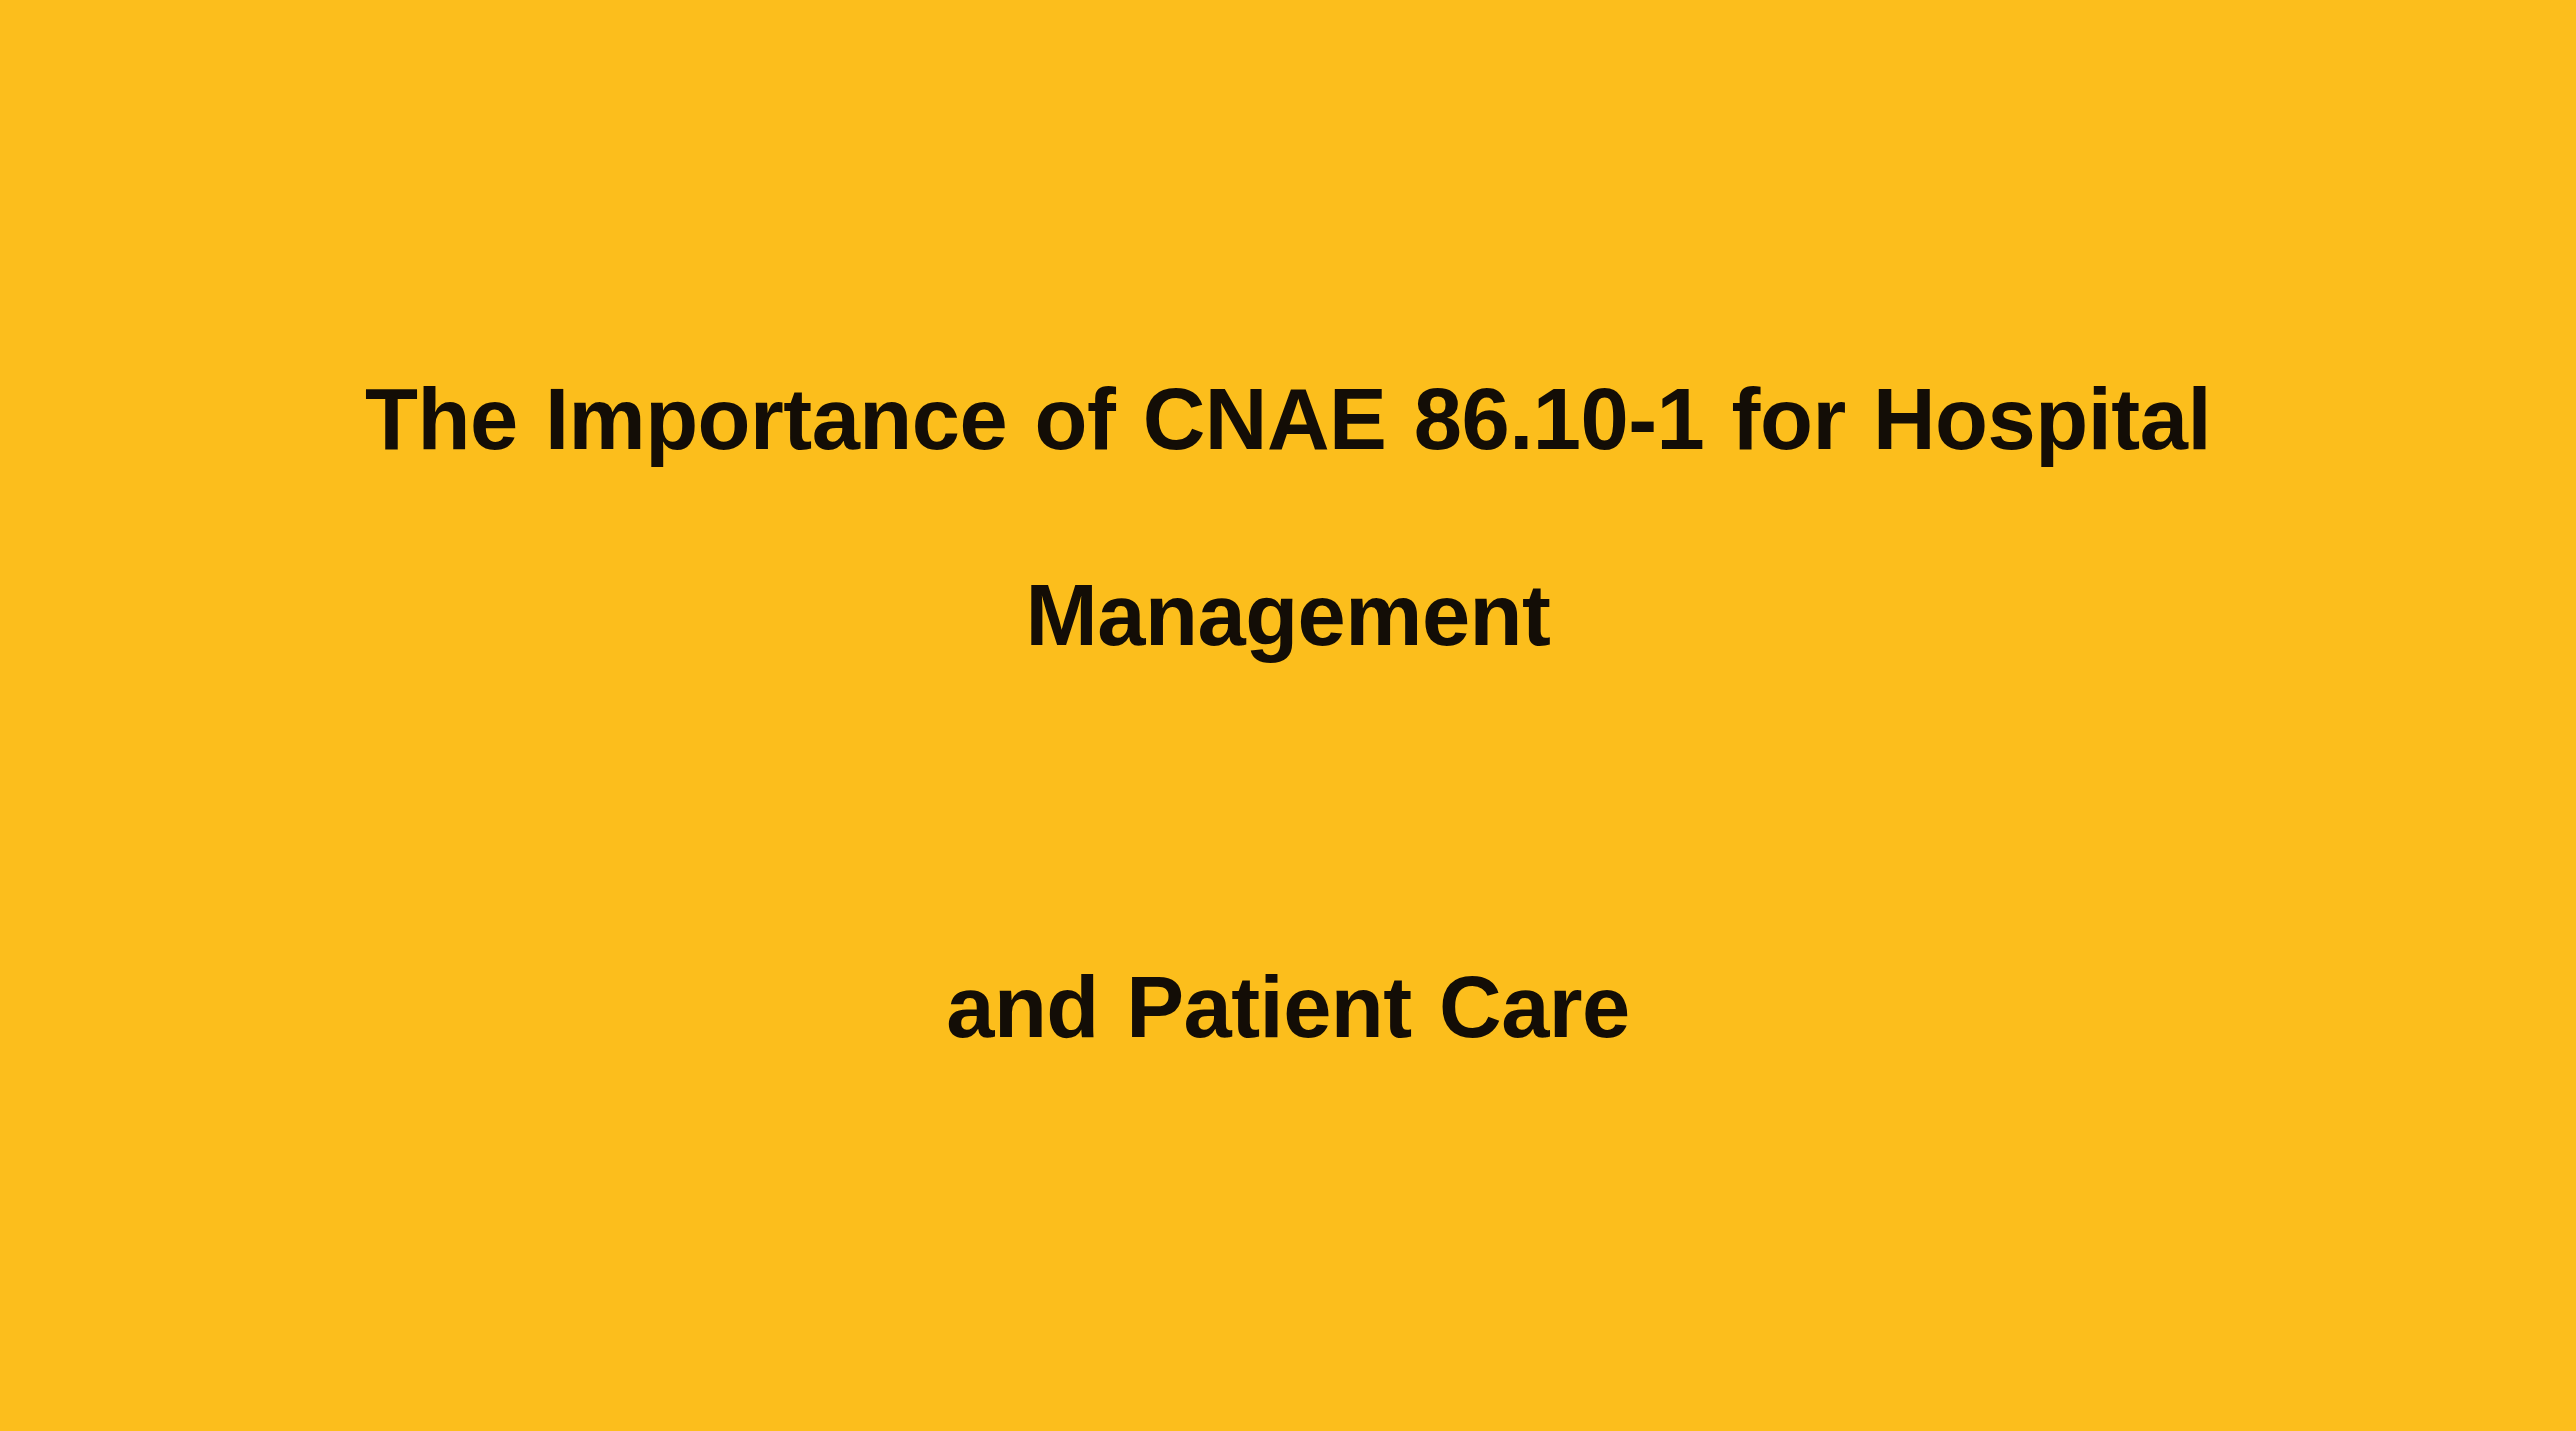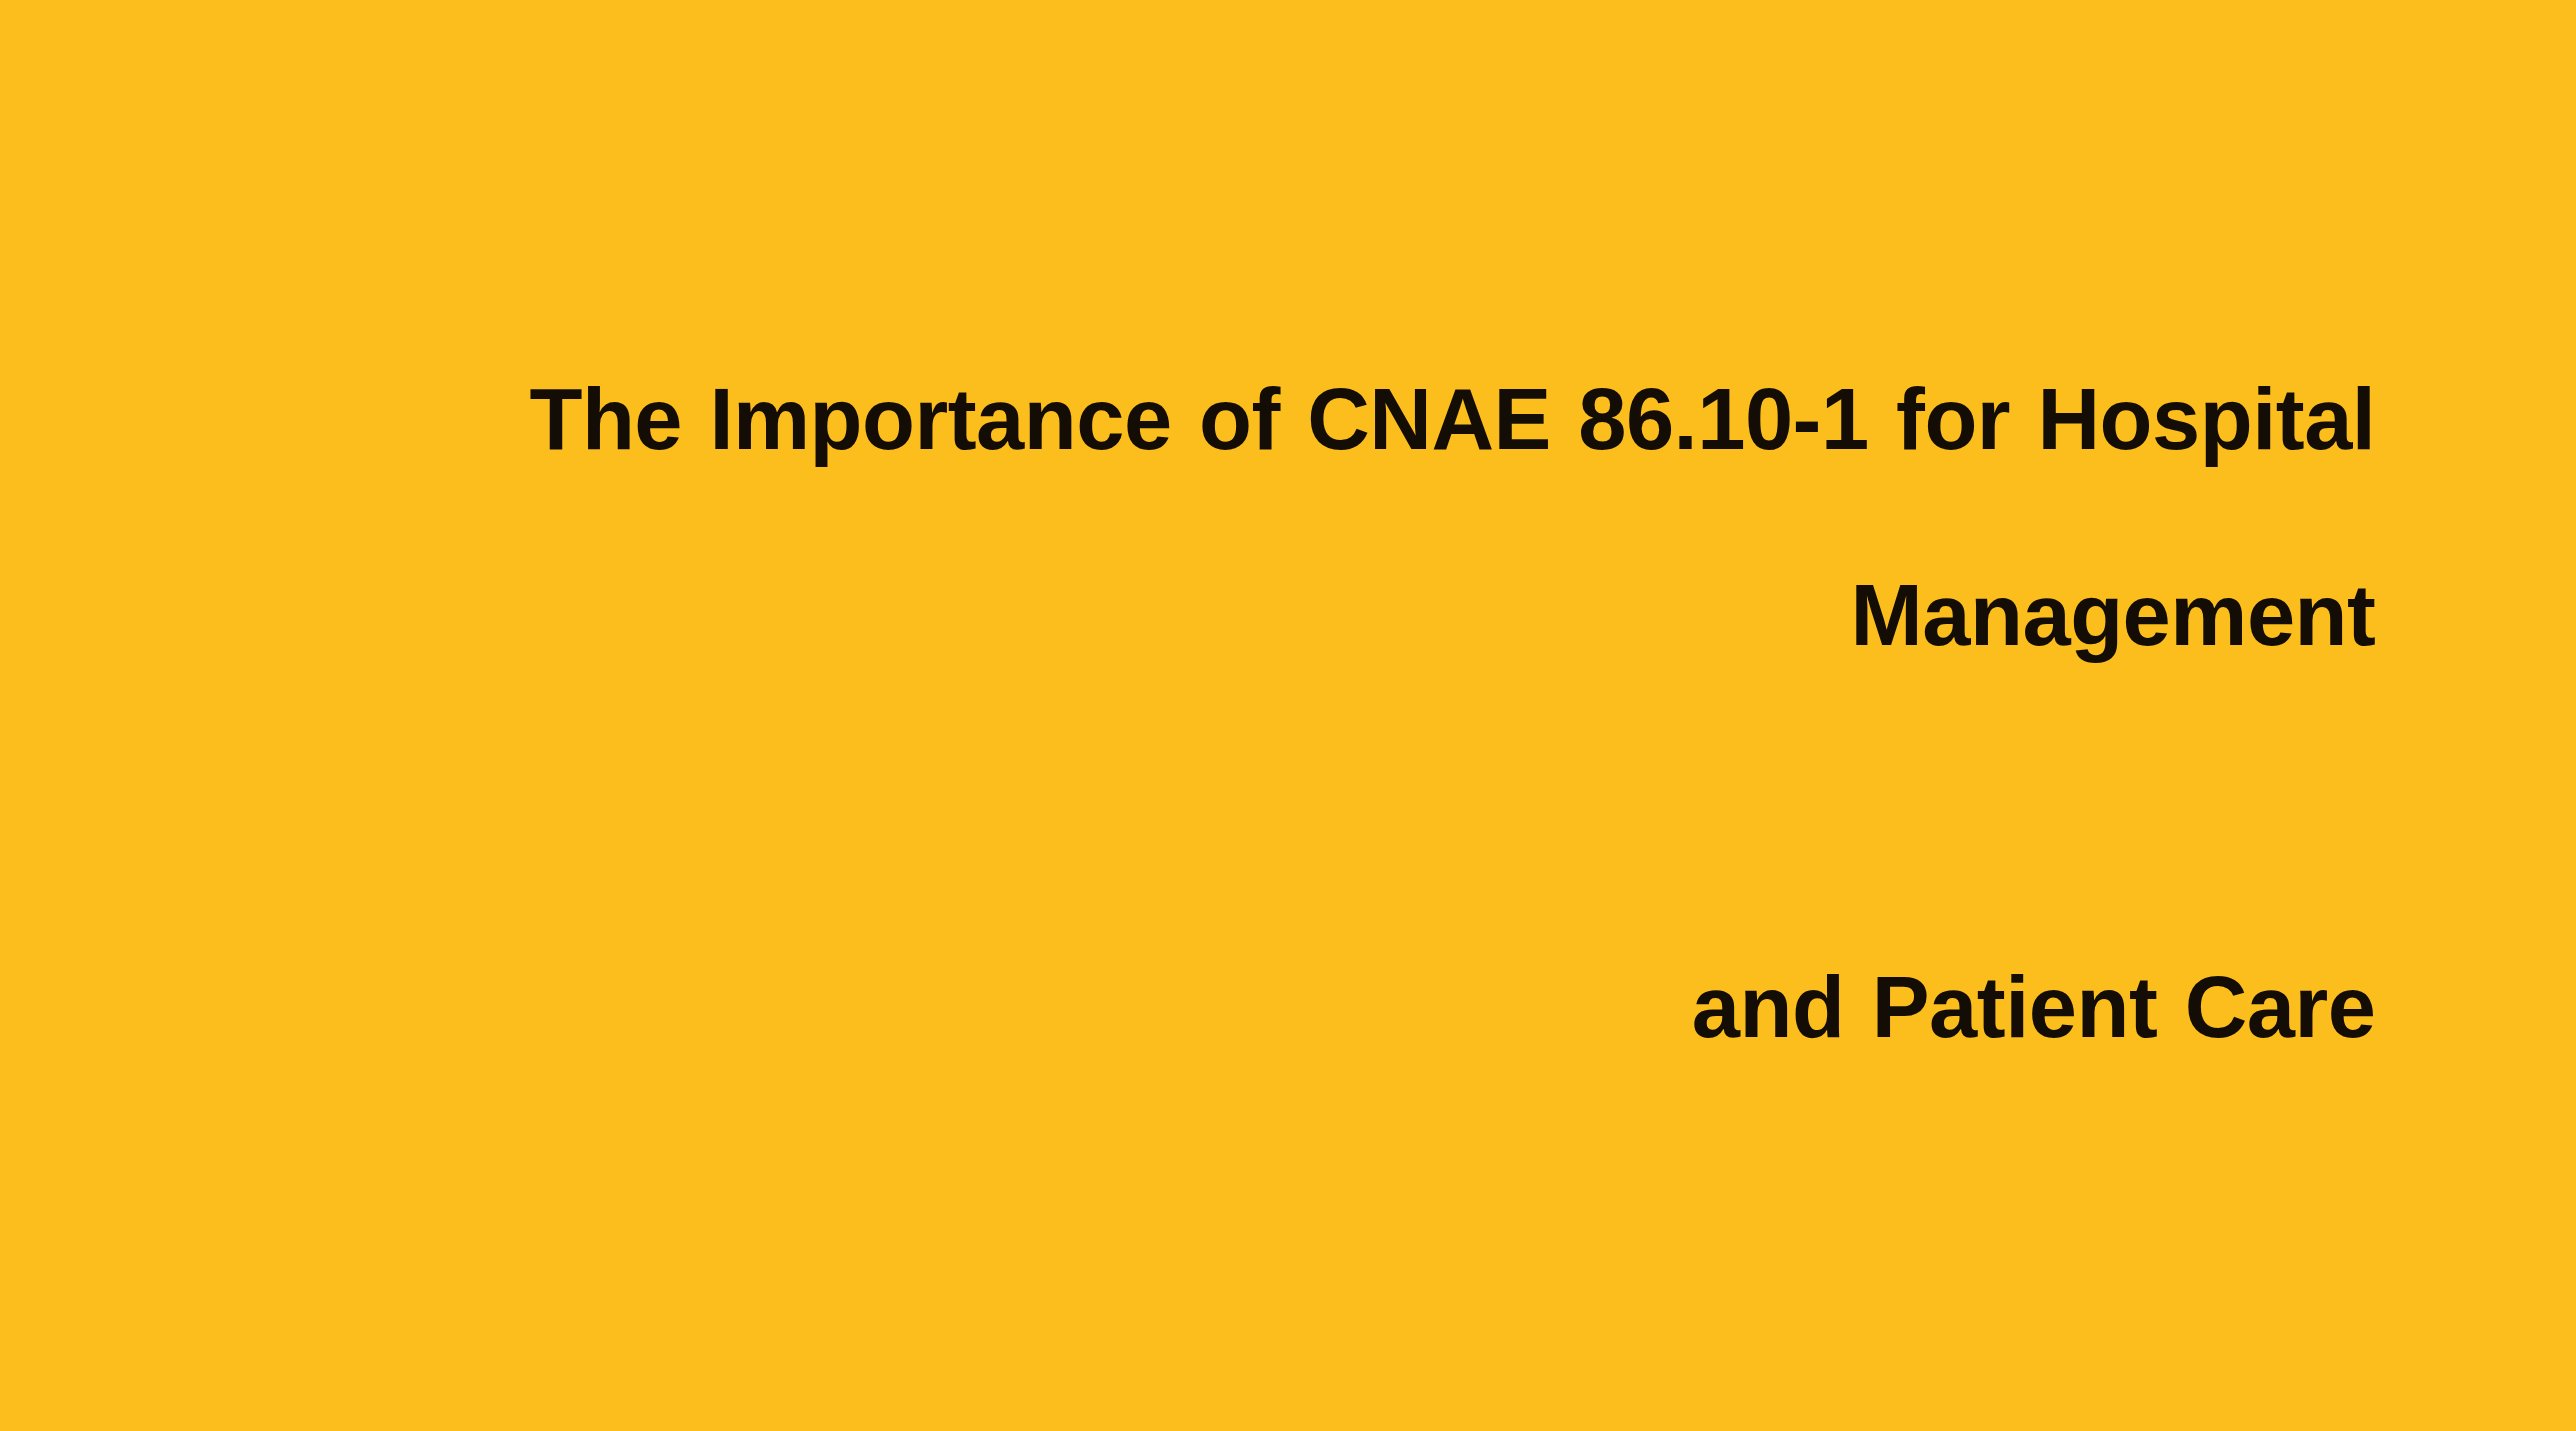--- a/index.html
+++ b/index.html
@@ -26,21 +26,21 @@
     align-items: center;
     justify-content: center;
     box-sizing: border-box;
   }
 
   
   .headline-block {
     width: 2284px;
     padding: 0 38px;
     box-sizing: border-box;
-    text-align: right;
+    text-align: center;
     
     transform: translateY(-2.9px);
   }
 
   .headline {
     margin: 0;
     color: #130d06;
     font-family: "Liberation Sans", "DejaVu Sans", sans-serif;
     font-size: 88px;
     font-weight: 700;

